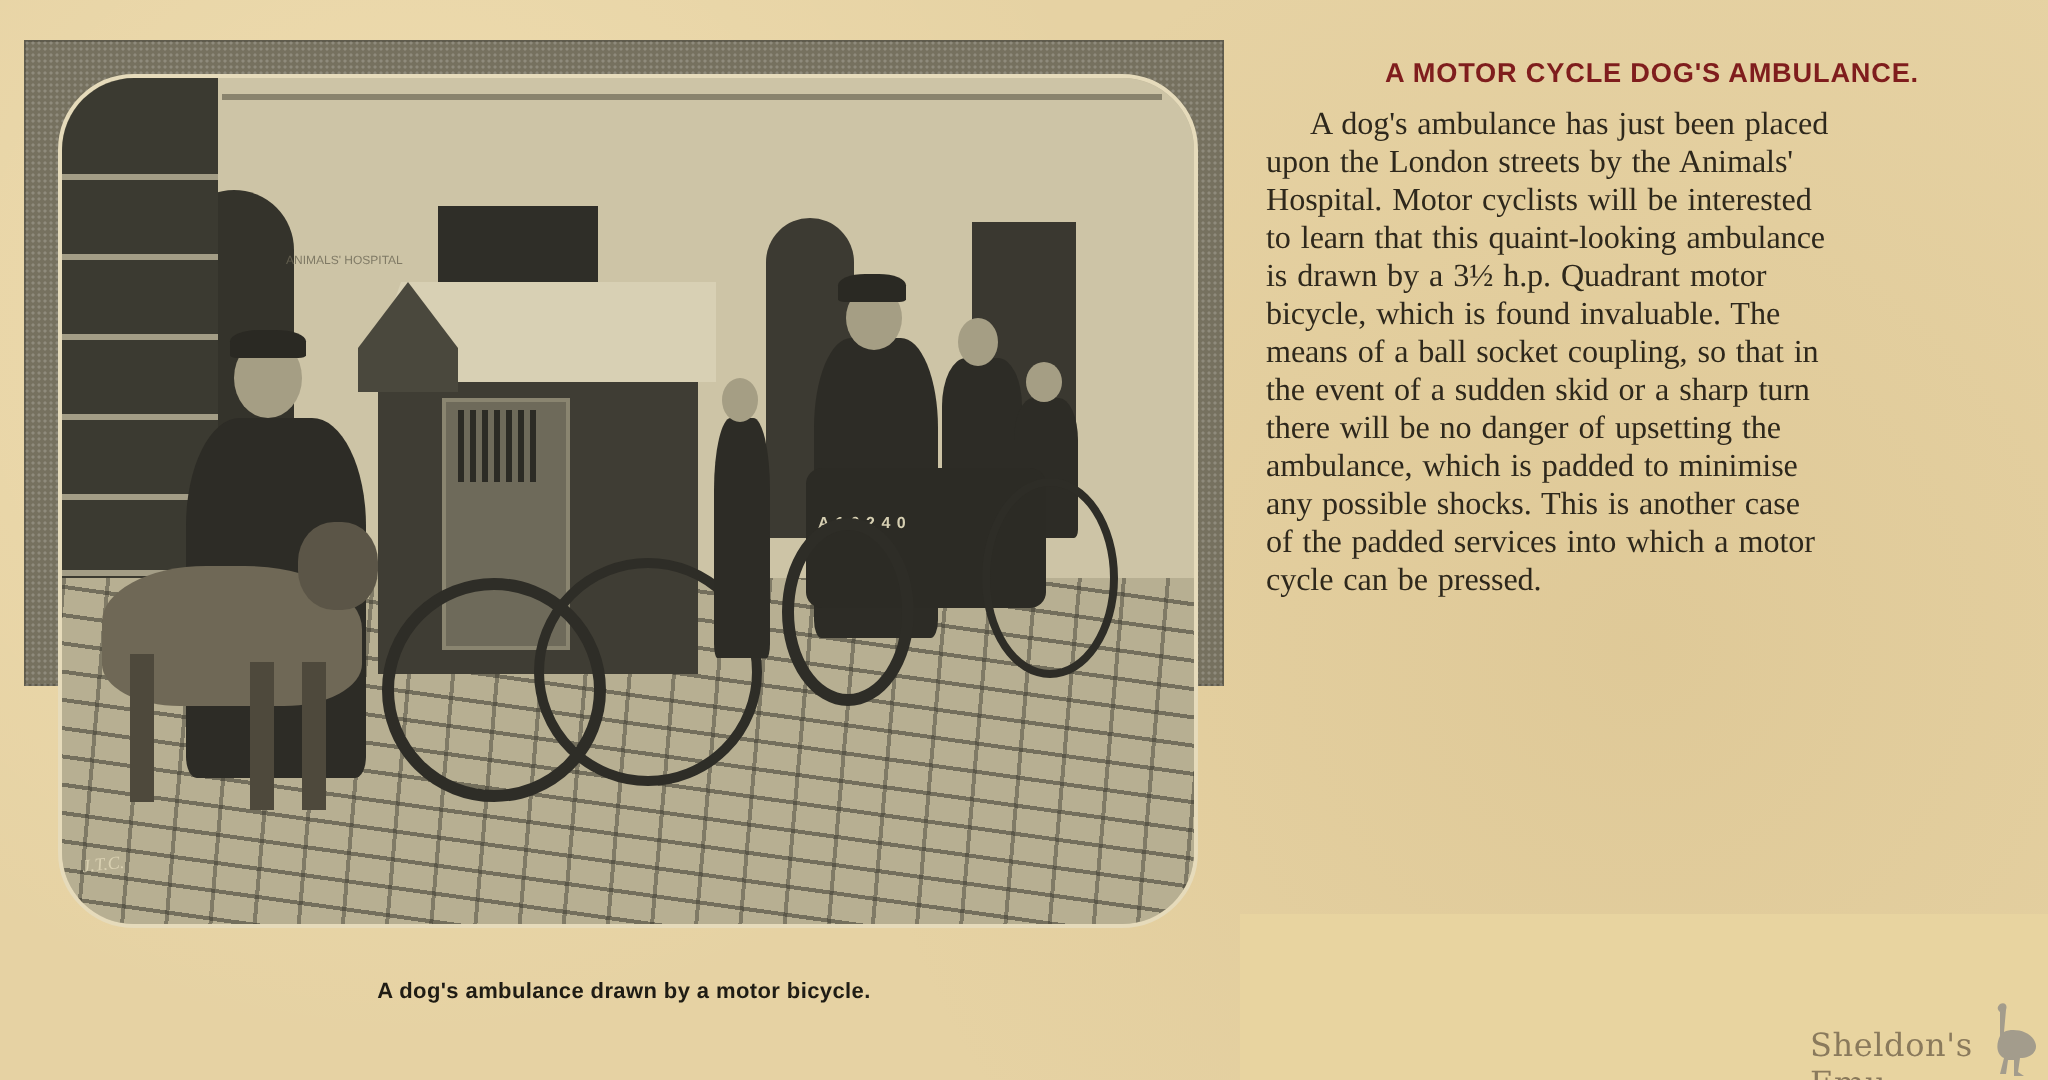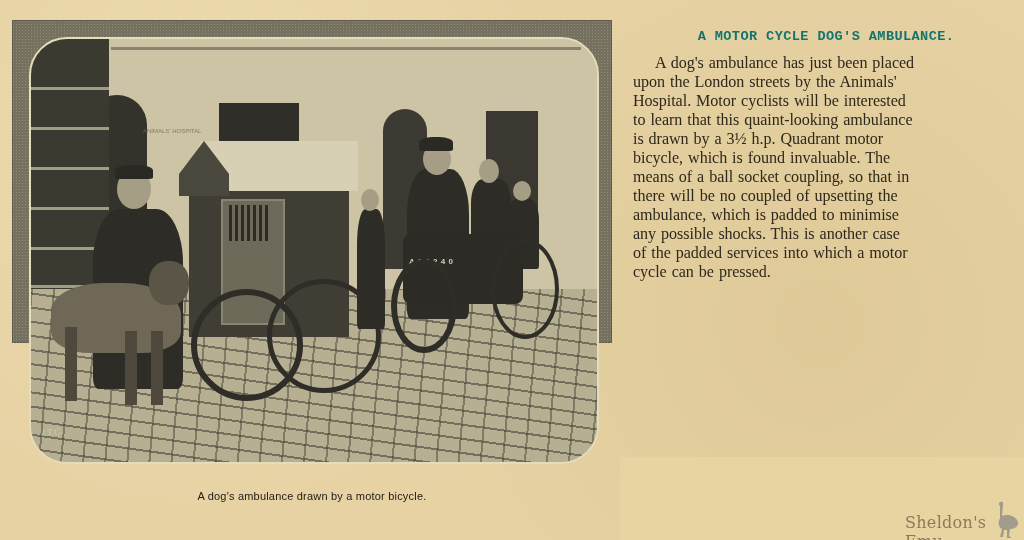--- a/index.html
+++ b/index.html
@@ -65,28 +65,28 @@
   .dog { position:absolute; left:20px; top:244px; width:130px; height:70px; background:#6f6856; border-radius:40% 45% 30% 30%; }
   .dog-head { position:absolute; left:118px; top:222px; width:40px; height:44px; background:#5b5547; border-radius:45%; }
   .dog-leg { position:absolute; width:12px; height:74px; background:#4e493c; }
   .bike-body { position:absolute; left:372px; top:195px; width:120px; height:70px; background:#2c2b25; border-radius:8px; }
   .plate { position:absolute; left:378px; top:218px; font:bold 8px "Liberation Sans",sans-serif; color:#d6cfb2; letter-spacing:0.5px; }
   .signature { position:absolute; left:10px; top:388px; font:italic 9px "Liberation Serif",serif; color:#e2d9ba; transform:rotate(-6deg); opacity:.8; }
   .faint-sign { position:absolute; left:112px; top:88px; font:6px "Liberation Sans",sans-serif; color:#6d6856; line-height:8px; text-align:center; opacity:.8; }
 
   .caption {
     position:absolute; left:12px; top:490px; width:600px; text-align:center;
-    font-family:"Liberation Sans","DejaVu Sans",sans-serif; font-weight:normal;
+    font-family:"Liberation Sans","DejaVu Sans",sans-serif; font-weight:bold;
     font-size:11px; color:#1f1c14; letter-spacing:0.2px;
   }
   .article { position:absolute; left:628px; top:26px; width:386px; color:#2a251a; }
   .headline {
-    font-family:Liberation Mono, monospace; font-weight:bold;
+    font-family:Liberation Sans, sans-serif; font-weight:bold;
     font-size:13.6px; text-align:center; letter-spacing:0.4px; margin-left:10px;
-    line-height:22px; color:#0f766e;
+    line-height:22px; color:#7f1d1d;
   }
   .body-text {
     font-size:16.1px; line-height:19px; text-align:justify; text-align-last:left;
     margin:5px; color:#2e281c; letter-spacing:-0.05px; word-spacing:1px;
   }
   .body-text::first-line {}
   .watermark {
     position:absolute; left:905px; top:513px;
     font-family:"DejaVu Serif","Liberation Serif",serif; font-size:16px;
     color:#8a7a5c; letter-spacing:0.3px;
@@ -162,21 +162,22 @@
 <div class="article">
   <div class="headline">A MOTOR CYCLE DOG'S AMBULANCE.</div>
   <div class="body-text">
     <div style="padding-left:22px">A dog's ambulance has just been placed</div>
     <div>upon the London streets by the Animals'</div>
     <div>Hospital.  Motor cyclists will be interested</div>
     <div>to learn that this quaint-looking ambulance</div>
     <div>is drawn by a 3½ h.p. Quadrant motor</div>
     <div>bicycle, which is found invaluable.   The</div>
     <div>means of a ball socket coupling, so that in</div>
-    <div>there will be no coupled of upsetting the</div>
+    <div>the event of a sudden skid or a sharp turn</div>
+    <div>there will be no danger of upsetting the</div>
     <div>ambulance, which is padded to minimise</div>
     <div>any possible shocks.   This is another case</div>
     <div>of the padded services into which a motor</div>
     <div>cycle can be pressed.</div>
   </div>
 </div>
 
 <div class="watermark">Sheldon's Emu</div>
 <svg class="emu" viewBox="0 0 30 40">
   <path d="M8 2 C10 1 12 2 11 5 L10 16 C14 14 22 15 25 20 C28 25 24 29 18 29 L17 36 L20 38 L15 38 L15 30 L12 30 L11 37 L8 37 L10 29 C6 27 6 22 8 18 L8 6 C7 5 6 4 8 2 Z" fill="#a39c8c"></path>

